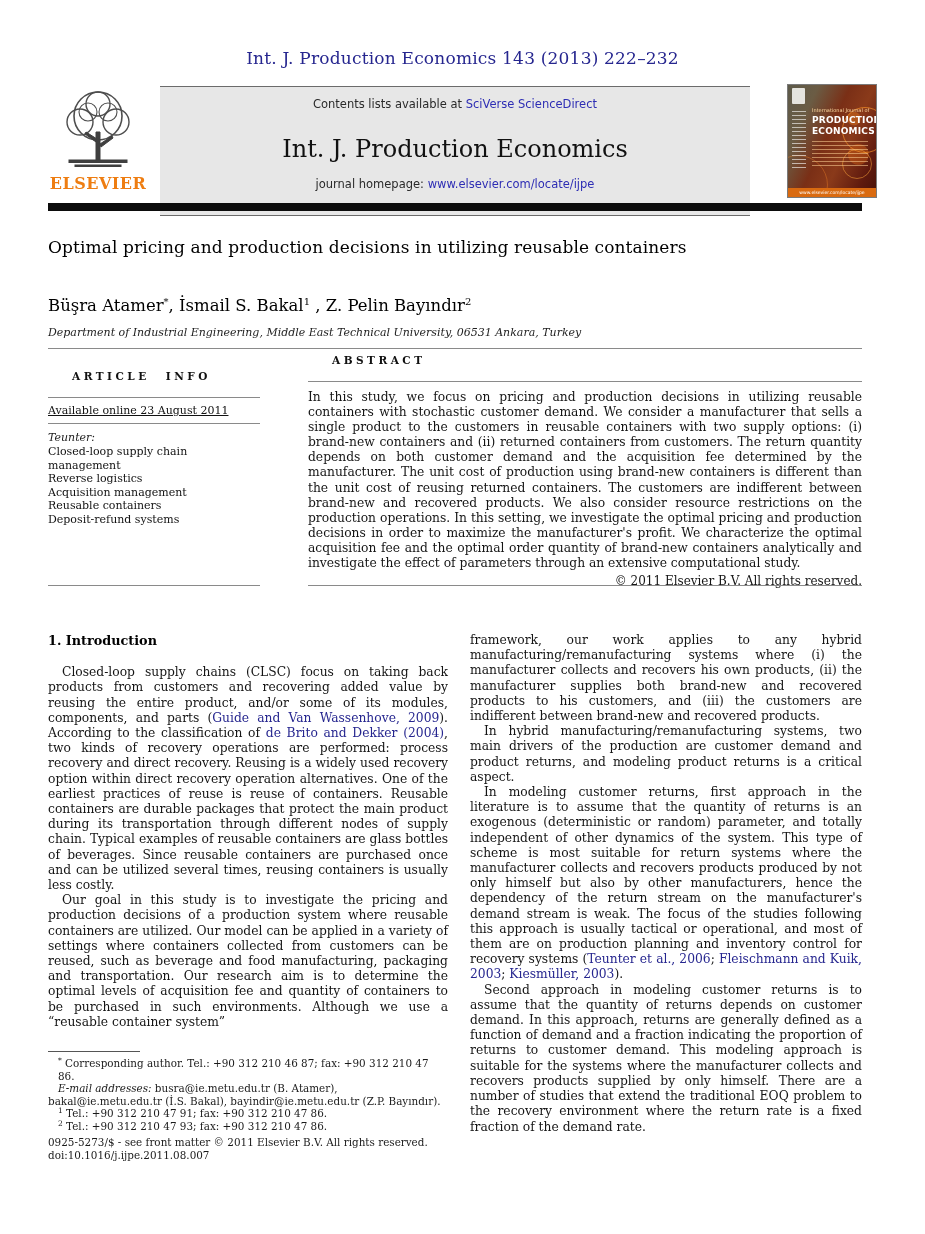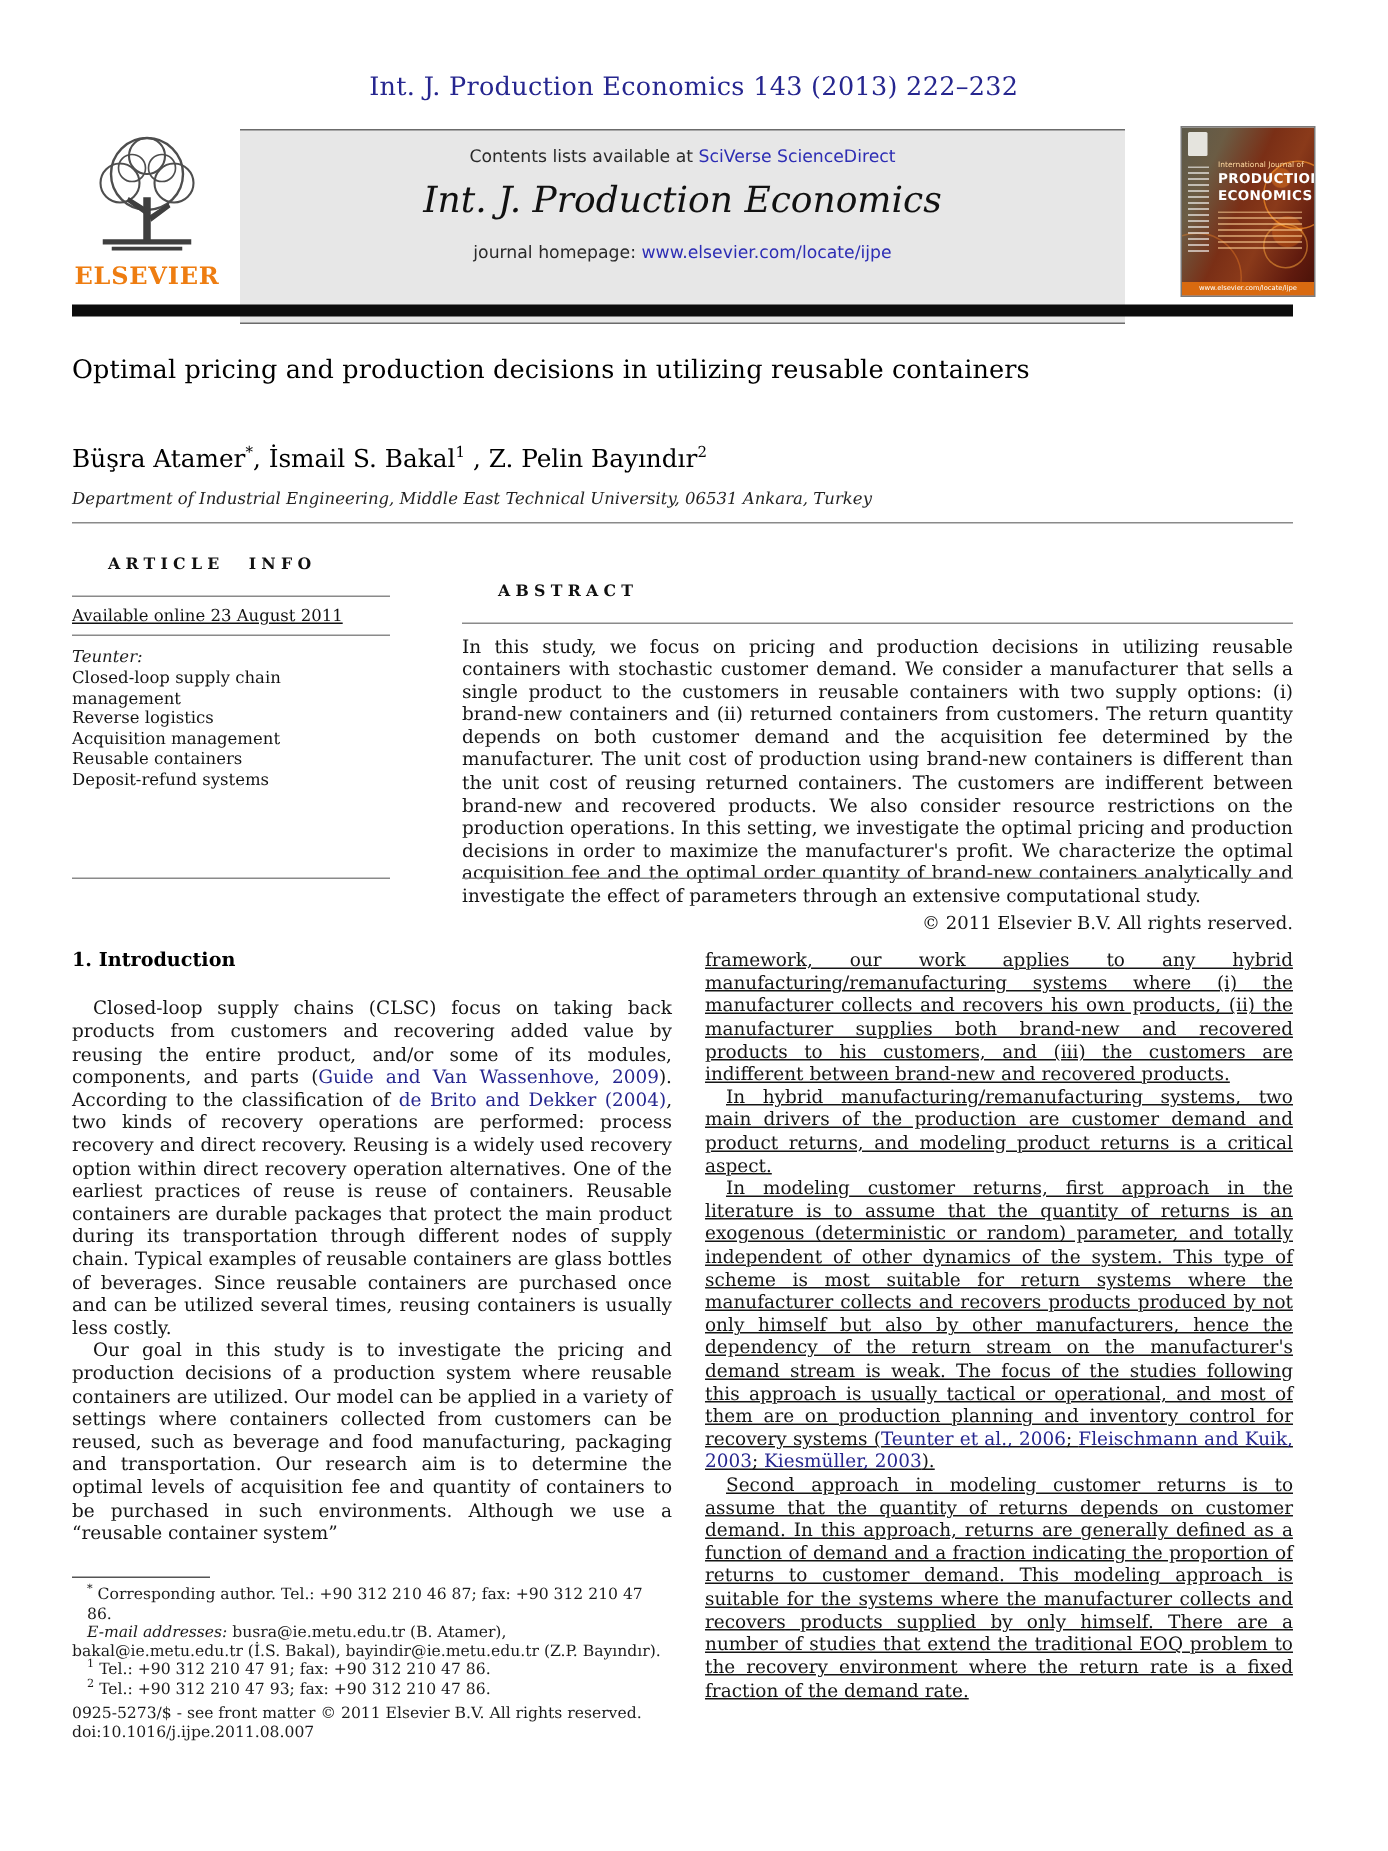--- a/index.html
+++ b/index.html
@@ -23,22 +23,22 @@
     color:#ee7d11; letter-spacing:0.5px; margin-top:-2px;
   }
   .center-box {
     position:absolute; left:112px; top:2px; width:590px; height:130px;
     background:#e7e7e7; border-top:1.5px solid #6b6b6b; border-bottom:1.5px solid #6b6b6b;
     text-align:center; padding-top:10px;
   }
   .contents-line, .homepage-line { font-size:11.5px; color:#2a2a2a; font-family:"DejaVu Sans", sans-serif; }
   .contents-line a, .homepage-line a { color:#2d2db4; text-decoration:none; }
   .center-box .journal-name {
-    font-size:24px; color:#111; margin-top:8px; margin-bottom:14px;
-    font-family:"DejaVu Serif", serif; font-weight:normal;font-style:italic;
+    font-size:24px; color:#111; margin-top:24px; margin-bottom:14px;
+    font-family:"DejaVu Serif", serif; font-weight:normal;
   }
   
   .cover {
     position:absolute; right:0; top:0; width:90px; height:114px;
     background:
       radial-gradient(circle at 75% 30%, rgba(255,140,30,0.35) 0 6%, transparent 7%),
       radial-gradient(circle at 80% 62%, rgba(255,120,20,0.30) 0 10%, transparent 11%),
       linear-gradient(115deg, #5d5a4a 0%, #6b5c44 22%, #7a2f16 45%, #8a3a1a 62%, #5f1a0e 85%, #471108 100%);
     overflow:hidden; border:1px solid #7a7a7a;
   }
@@ -72,39 +72,39 @@
   .article-title {
     position:absolute; left:48px; top:237px; width:814px;
     font-size:17px; font-weight:normal; color:#000; letter-spacing:0.1px;
   }
   .authors { position:absolute; left:48px; top:296px; width:814px; font-size:16.5px; color:#000; }
   .authors sup { font-size:10px; vertical-align:super; line-height:0; }
   .affiliation { position:absolute; left:48px; top:326px; width:814px; font-size:11px; font-style:italic; color:#222; }
   .title-rule { position:absolute; left:48px; top:348px; width:814px; border-top:1px solid #8a8a8a; }
   
   .info-col { position:absolute; left:48px; top:370px; width:212px; }
-  .abs-col  { position:absolute; left:308px; top:388px; width:554px; }
+  .abs-col  { position:absolute; left:308px; top:354px; width:554px; }
   .sec-label {
     font-size:10.5px; font-weight:bold; letter-spacing:3.5px; word-spacing:9px; color:#111;margin-left:24px;
   }
   .rule { border-top:1px solid #8a8a8a; }
   .info-col .rule1 { margin-top:15px; }
   .avail { font-size:11px; margin-top:6px; margin-bottom:6px; color:#111;text-decoration:underline; }
   .info-col .rule2 { margin-bottom:7px; }
   .kw-label { font-size:11px; font-style:italic; margin-bottom:1px; }
   .kw { font-size:11px; line-height:13.6px; color:#111; }
   .abs-col .rule1 { margin-top:15px; margin-bottom:8px; }
   .abs-text { font-size:12.3px; line-height:15.1px; text-align:justify; color:#151515; }
   .abs-copy { font-size:12px; text-align:right; margin-top:3px; color:#151515; }
   .info-bottom-rule { position:absolute; left:48px; top:585px; width:212px; border-top:1px solid #8a8a8a; }
   .abs-bottom-rule  { position:absolute; left:308px; top:585px; width:554px; border-top:1px solid #8a8a8a; }
   
   .body-col { position:absolute; top:633px; font-size:12.3px; line-height:15.2px; text-align:justify; color:#151515; }
   .col-left  { left:48px;  width:400px; }
-  .col-right { left:470px; width:392px;text-decoration:underline; }
+  .col-right { left:470px; width:392px; }
   .sec-heading { font-size:12.8px; font-weight:bold; color:#000; margin-bottom:17px; text-align:left; }
   .body-col p.indent { text-indent:14px; }
   a.cite { color:#26268f; text-decoration:none; }
   
   .footnotes { position:absolute; left:48px; top:1051px; width:400px; font-size:10.4px; line-height:12.6px; color:#1a1a1a; text-align:left; }
   .fn-rule { width:92px; border-top:1px solid #555; margin-bottom:5px; }
   .footnotes sup { font-size:7.5px; vertical-align:super; line-height:0; }
   .fn-ind { padding-left:10px; }
   .em-it { font-style:italic; }
   .bottom-block { position:absolute; left:48px; top:1136px; width:500px; font-size:10.4px; line-height:13px; color:#1a1a1a; }

